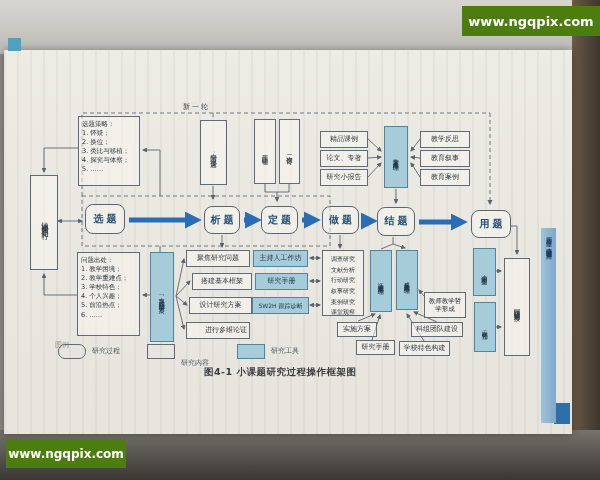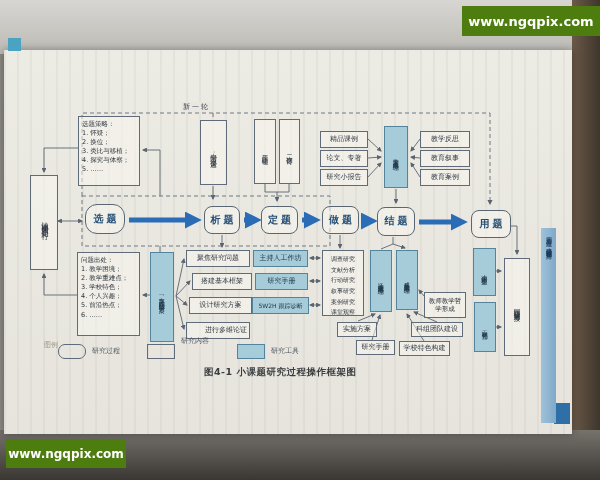--- a/index.html
+++ b/index.html
@@ -113,21 +113,21 @@
     <path d="M129,220 H195" marker-end="url(#ab)"></path>
     <path d="M244,220 H255" marker-end="url(#ab)"></path>
     <path d="M302,220 H314" marker-end="url(#ab)"></path>
     <path d="M362,221 H371" marker-end="url(#ab)"></path>
     <path d="M419,222 H461" marker-end="url(#ab)"></path>
   </g>
 </svg>
 
 <div class="abs cycle" style="left:181px;top:102px;">新一轮</div>
 
-<div class="abs box node" style="left:85px;top:204px;width:40px;height:30px;border-radius:12px;">选题</div>
+<div class="abs box node" style="left:85px;top:204px;width:40px;height:30px;">选题</div>
 <div class="abs box node" style="left:204px;top:206px;width:36px;height:28px;">析题</div>
 <div class="abs box node" style="left:261px;top:206px;width:37px;height:28px;">定题</div>
 <div class="abs box node" style="left:322px;top:206px;width:37px;height:28px;">做题</div>
 <div class="abs box node" style="left:377px;top:207px;width:38px;height:29px;">结题</div>
 <div class="abs box node" style="left:471px;top:210px;width:40px;height:28px;">用题</div>
 
 <div class="abs box vtext" style="left:30px;top:175px;width:28px;height:95px;font-size:7px;">认识小课题的「小」和「行」</div>
 <div class="abs box listbox" style="left:78px;top:116px;width:62px;height:70px;">
   <span>选题策略：</span>
   <span>1. 怀疑；</span>
@@ -179,24 +179,24 @@
 <div class="abs box tool vtext" style="left:370px;top:250px;width:22px;height:62px;font-size:6px;">活动类成果梳理</div>
 <div class="abs box tool vtext" style="left:396px;top:250px;width:22px;height:60px;font-size:6px;">成长类成果梳理</div>
 <div class="abs box" style="left:424px;top:292px;width:42px;height:26px;font-size:6.5px;padding:1px;">教师教学哲学形成</div>
 <div class="abs box" style="left:411px;top:322px;width:52px;height:15px;">科组团队建设</div>
 <div class="abs box" style="left:399px;top:341px;width:51px;height:15px;">学校特色构建</div>
 
 <div class="abs box tool vtext" style="left:473px;top:248px;width:23px;height:48px;font-size:6px;">小课题联盟</div>
 <div class="abs box tool vtext" style="left:474px;top:302px;width:22px;height:50px;font-size:6px;">二次孵化营</div>
 <div class="abs box vtext" style="left:504px;top:258px;width:26px;height:98px;font-size:6.5px;">同题联动成果对接</div>
 
-<div class="abs legend-title" style="left:44px;top:340px;font-family:Liberation Mono, monospace;">图例</div>
+<div class="abs legend-title" style="left:55px;top:340px;font-family:Liberation Mono, monospace;">图例</div>
 <div class="abs" style="left:58px;top:344px;width:26px;height:13px;border:1px solid #5f6b78;border-radius:7px;"></div>
 <div class="abs legend-label" style="left:92px;top:346px;">研究过程</div>
 <div class="abs" style="left:147px;top:344px;width:26px;height:13px;border:1px solid #5f6b78;"></div>
-<div class="abs legend-label" style="left:181px;top:336px;">研究内容</div>
+<div class="abs legend-label" style="left:181px;top:358px;">研究内容</div>
 <div class="abs" style="left:237px;top:344px;width:26px;height:13px;border:1px solid #54839c;background:#a6cbd9;"></div>
 <div class="abs legend-label" style="left:271px;top:346px;">研究工具</div>
 
 <div class="abs caption" style="left:204px;top:366px;">图4-1  小课题研究过程操作框架图</div>
 
 <div class="abs wm" style="left:462px;top:6px;width:138px;height:30px;font-size:13px;">www.ngqpix.com</div>
 <div class="abs wm" style="left:6px;top:439px;width:120px;height:29px;font-size:12px;">www.ngqpix.com</div>
 
 </body></html>

